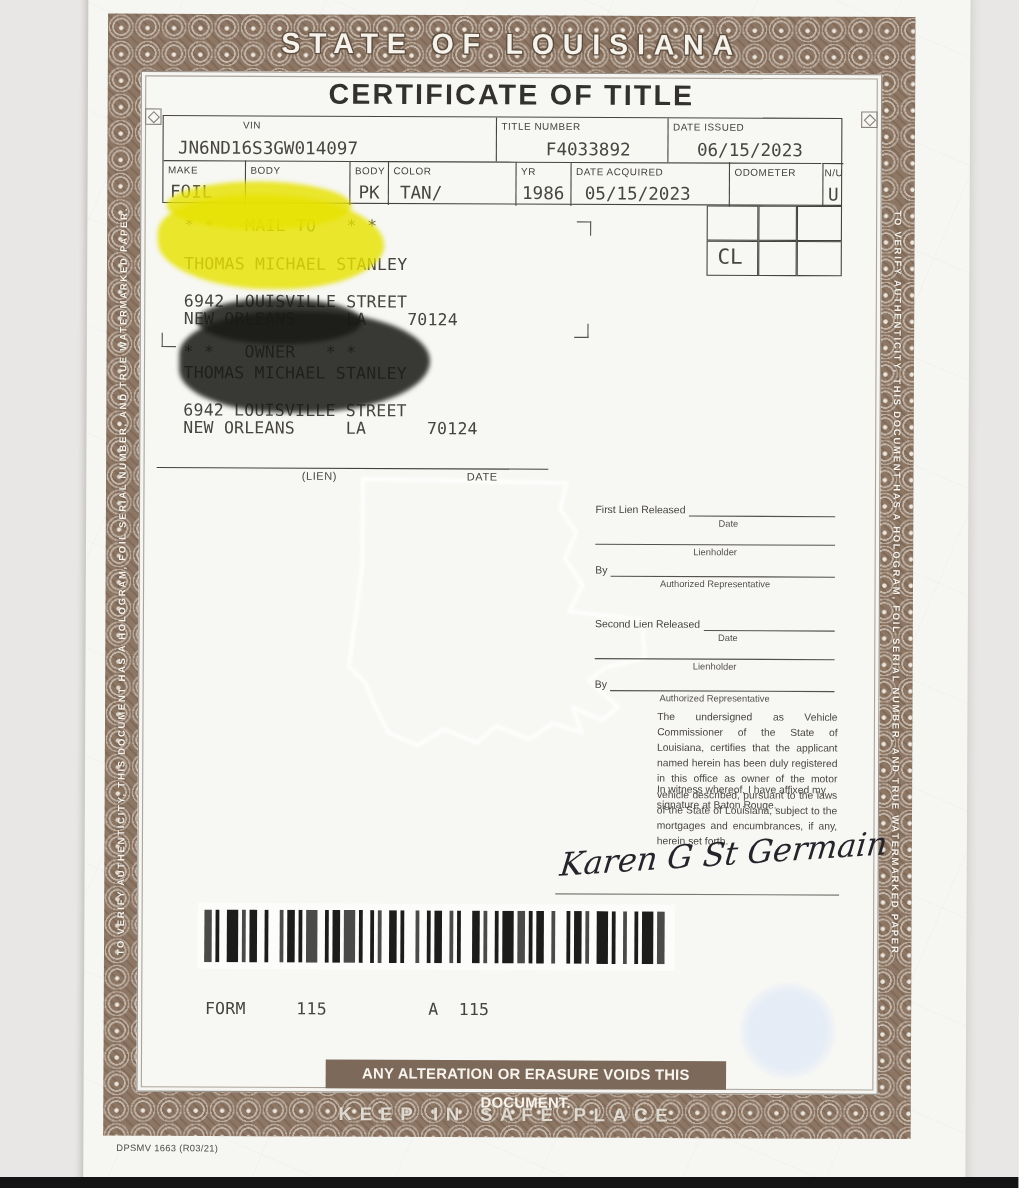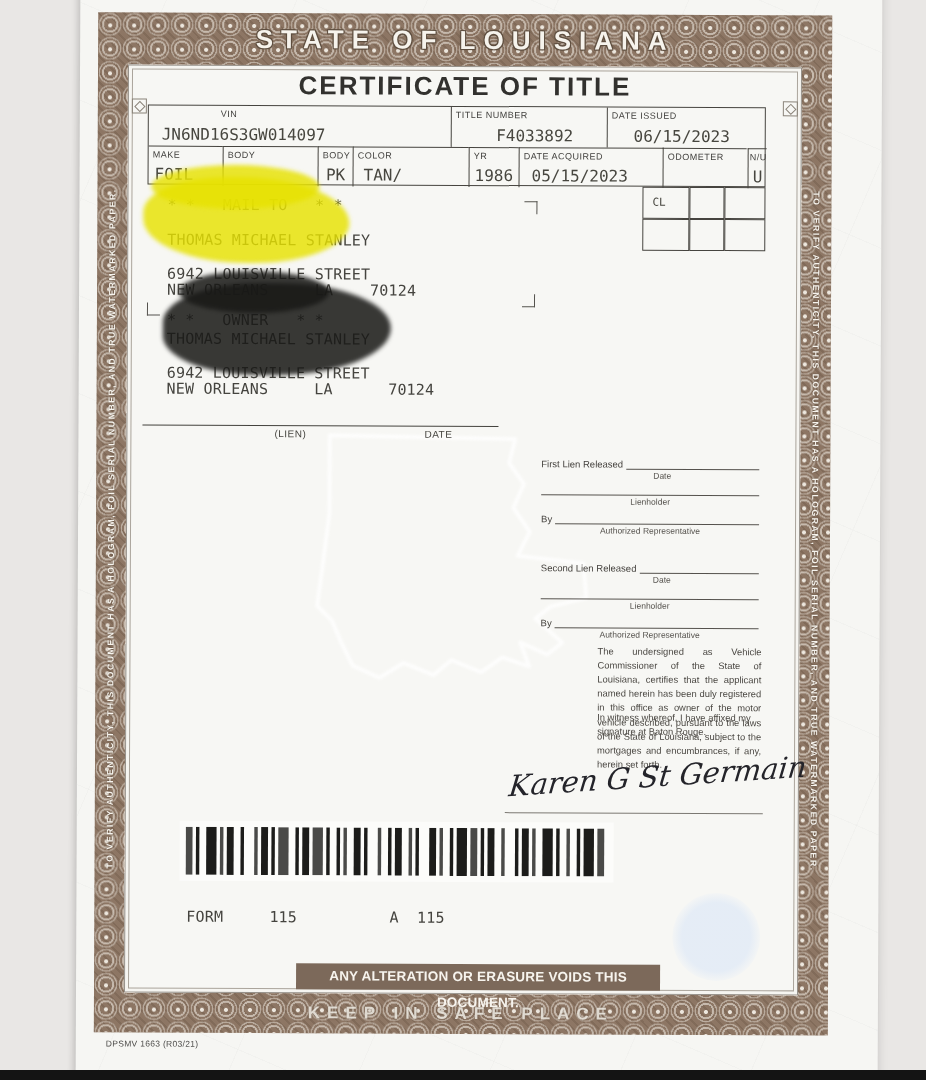--- a/index.html
+++ b/index.html
@@ -69,21 +69,21 @@
   .vtable{position:absolute;left:20px;top:40px;width:618px;height:80px;border:1.2px solid #46443f;box-sizing:border-box;}
   .cell{position:absolute;box-sizing:border-box;border-left:1.2px solid #46443f;}
   .cell.first{border-left:none;}
   .cell.r2{border-top:1.2px solid #46443f;}
   .cl{position:absolute;left:4px;top:3px;font-size:9px;letter-spacing:.5px;color:#403f3c;white-space:nowrap;}
   .cv{position:absolute;bottom:2px;font-family:"DejaVu Sans Mono", monospace;font-size:16px;color:#47463f;white-space:pre;}
   .cv.ctr{left:0;right:0;text-align:center;}
 
   .odo-grid{position:absolute;left:515px;top:120px;width:123px;height:64px;}
   .og-cell{position:absolute;box-sizing:border-box;border:1.2px solid #46443f;}
-  .og-cl{font-family:"DejaVu Sans Mono", monospace;font-size:11px;color:#47463f;line-height:30px;padding-left:9px;}
+  .og-cl{font-family:"DejaVu Sans Mono", monospace;font-size:19px;color:#47463f;line-height:30px;padding-left:9px;margin-top:31px;}
 
   
   .mono{position:absolute;font-family:"DejaVu Sans Mono", monospace;font-size:15px;color:#45443f;white-space:pre;letter-spacing:.2px;}
   .bracket{position:absolute;width:12px;height:12px;}
   .br-tr{border-top:1.6px solid #55534e;border-right:1.6px solid #55534e;}
   .br-br{border-bottom:1.6px solid #55534e;border-right:1.6px solid #55534e;}
   .br-bl{border-bottom:1.6px solid #55534e;border-left:1.6px solid #55534e;}
 
   .redact{position:absolute;filter:blur(2px);}
   .redact-yellow{background:rgba(230,226,0,.82);}

